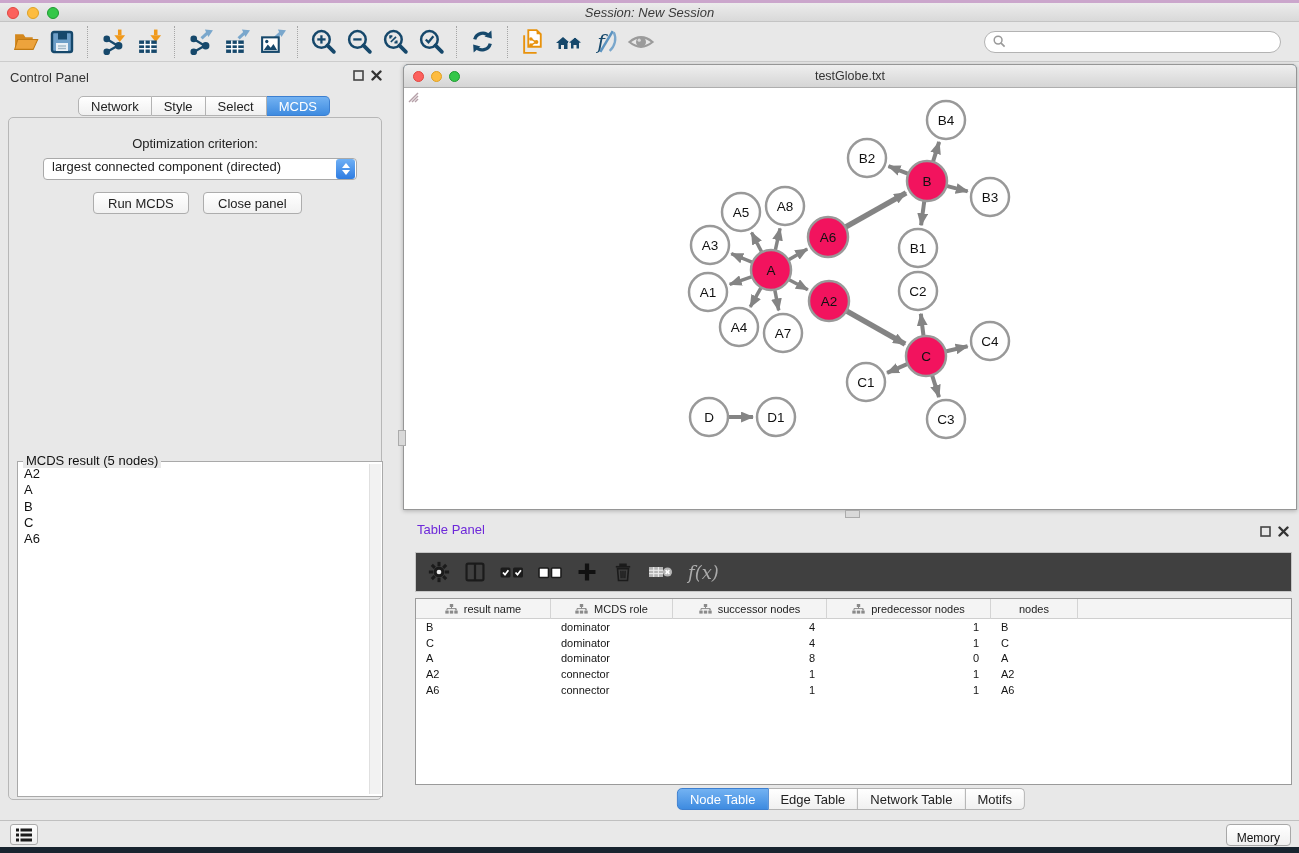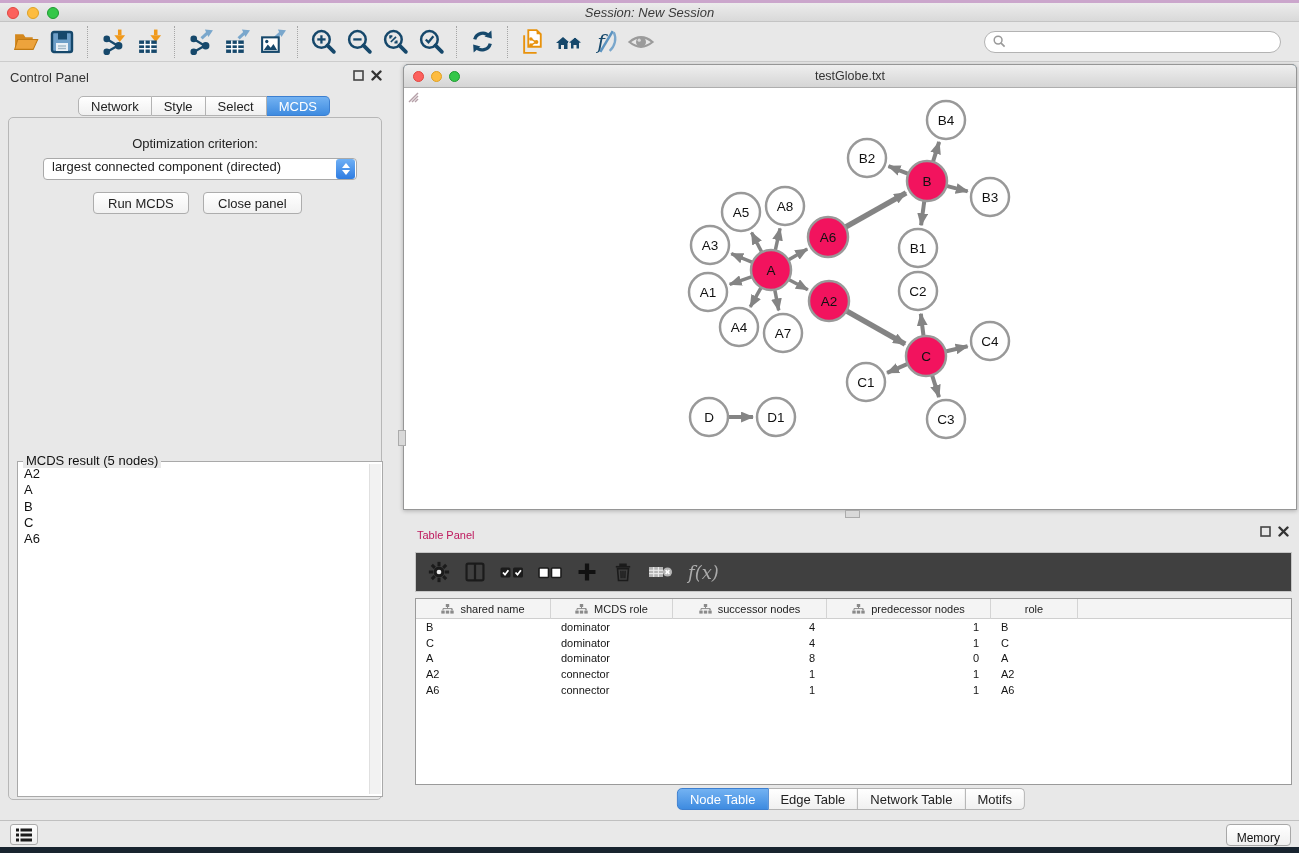--- a/index.html
+++ b/index.html
@@ -84,21 +84,21 @@
   .net-canvas svg { position:absolute; left:0; top:0; }
   .grip { position:absolute; right:1px; bottom:1px; }
 
   .vsplit-handle { position:absolute; left:398px; top:430px; width:8px; height:16px;
                    background:#d9d9d9; border:1px solid #ababab; }
   .hsplit-handle { position:absolute; left:845px; top:510px; width:15px; height:8px;
                    background:#d9d9d9; border:1px solid #ababab; }
 
   
   .table-panel { position:absolute; left:403px; top:519px; width:896px; height:301px; background:#e8e8e8; }
-  .tp-title { position:absolute; left:14px; top:10px; font-size:11px; color:#be185d; }
+  .tp-title { position:absolute; left:14px; top:3px; font-size:13px; color:#6d28d9; }
   .tp-toolbar { position:absolute; left:12px; top:33px; width:877px; height:40px;
                 background:#404040; border:1px solid #c6c6c6; display:flex; align-items:center;
                 gap:14px; padding-left:12px; }
   .tp-btn { border:none; background:transparent; padding:0; display:flex; align-items:center; }
   .fx-label { font-family:"DejaVu Serif", serif; font-style:italic; font-size:18px; color:#ababab; }
   .datatable { position:absolute; left:12px; top:79px; width:877px; height:187px; background:#fff;
                border:1px solid #9a9a9a; overflow:hidden; }
   .thead { display:flex; height:20px; background:#f4f4f4; border-bottom:1px solid #cfcfcf; }
   .th { display:flex; align-items:center; justify-content:center; gap:6px; font-size:11px;
         color:#222; border-right:1px solid #d4d4d4; height:20px; }
@@ -559,21 +559,21 @@
     <div class="datatable">
       <div class="thead" id="table-head">
           <div class="th" style="width: 135px;">
             <svg width="13" height="11" viewBox="0 0 13 11">
               <rect x="4.8" y="0" width="3.4" height="3" fill="#8a8a8a"></rect>
               <path d="M6.5 3 v1.6 M2 6.4 V4.6 h9 V6.4 M11 6.4 V4.6" stroke="#8a8a8a" fill="none"></path>
               <rect x="0.3" y="6.6" width="3.4" height="3" fill="#8a8a8a"></rect>
               <rect x="4.8" y="6.6" width="3.4" height="3" fill="#8a8a8a"></rect>
               <rect x="9.3" y="6.6" width="3.4" height="3" fill="#8a8a8a"></rect>
             </svg>
-            <span>shared name</span>
+            <span>result name</span>
           </div>
           <div class="th" style="width: 122px;">
             <svg width="13" height="11" viewBox="0 0 13 11">
               <rect x="4.8" y="0" width="3.4" height="3" fill="#8a8a8a"></rect>
               <path d="M6.5 3 v1.6 M2 6.4 V4.6 h9 V6.4 M11 6.4 V4.6" stroke="#8a8a8a" fill="none"></path>
               <rect x="0.3" y="6.6" width="3.4" height="3" fill="#8a8a8a"></rect>
               <rect x="4.8" y="6.6" width="3.4" height="3" fill="#8a8a8a"></rect>
               <rect x="9.3" y="6.6" width="3.4" height="3" fill="#8a8a8a"></rect>
             </svg>
             <span>MCDS role</span>
@@ -592,21 +592,21 @@
             <svg width="13" height="11" viewBox="0 0 13 11">
               <rect x="4.8" y="0" width="3.4" height="3" fill="#8a8a8a"></rect>
               <path d="M6.5 3 v1.6 M2 6.4 V4.6 h9 V6.4 M11 6.4 V4.6" stroke="#8a8a8a" fill="none"></path>
               <rect x="0.3" y="6.6" width="3.4" height="3" fill="#8a8a8a"></rect>
               <rect x="4.8" y="6.6" width="3.4" height="3" fill="#8a8a8a"></rect>
               <rect x="9.3" y="6.6" width="3.4" height="3" fill="#8a8a8a"></rect>
             </svg>
             <span>predecessor nodes</span>
           </div>
           <div class="th" style="width: 87px;">
-            <span>role</span>
+            <span>nodes</span>
           </div>
         </div>
       <div id="table-body">
           <div class="tr">
             <div class="td" style="width: 135px; text-align: left; padding: 0px 0px 0px 10px;">B</div>
             <div class="td" style="width: 122px; text-align: left; padding: 0px 0px 0px 10px;">dominator</div>
             <div class="td" style="width: 154px; text-align: right; padding: 0px 12px 0px 0px;">4</div>
             <div class="td" style="width: 164px; text-align: right; padding: 0px 12px 0px 0px;">1</div>
             <div class="td" style="width: 87px; text-align: left; padding: 0px 0px 0px 10px;">B</div>
           </div>

